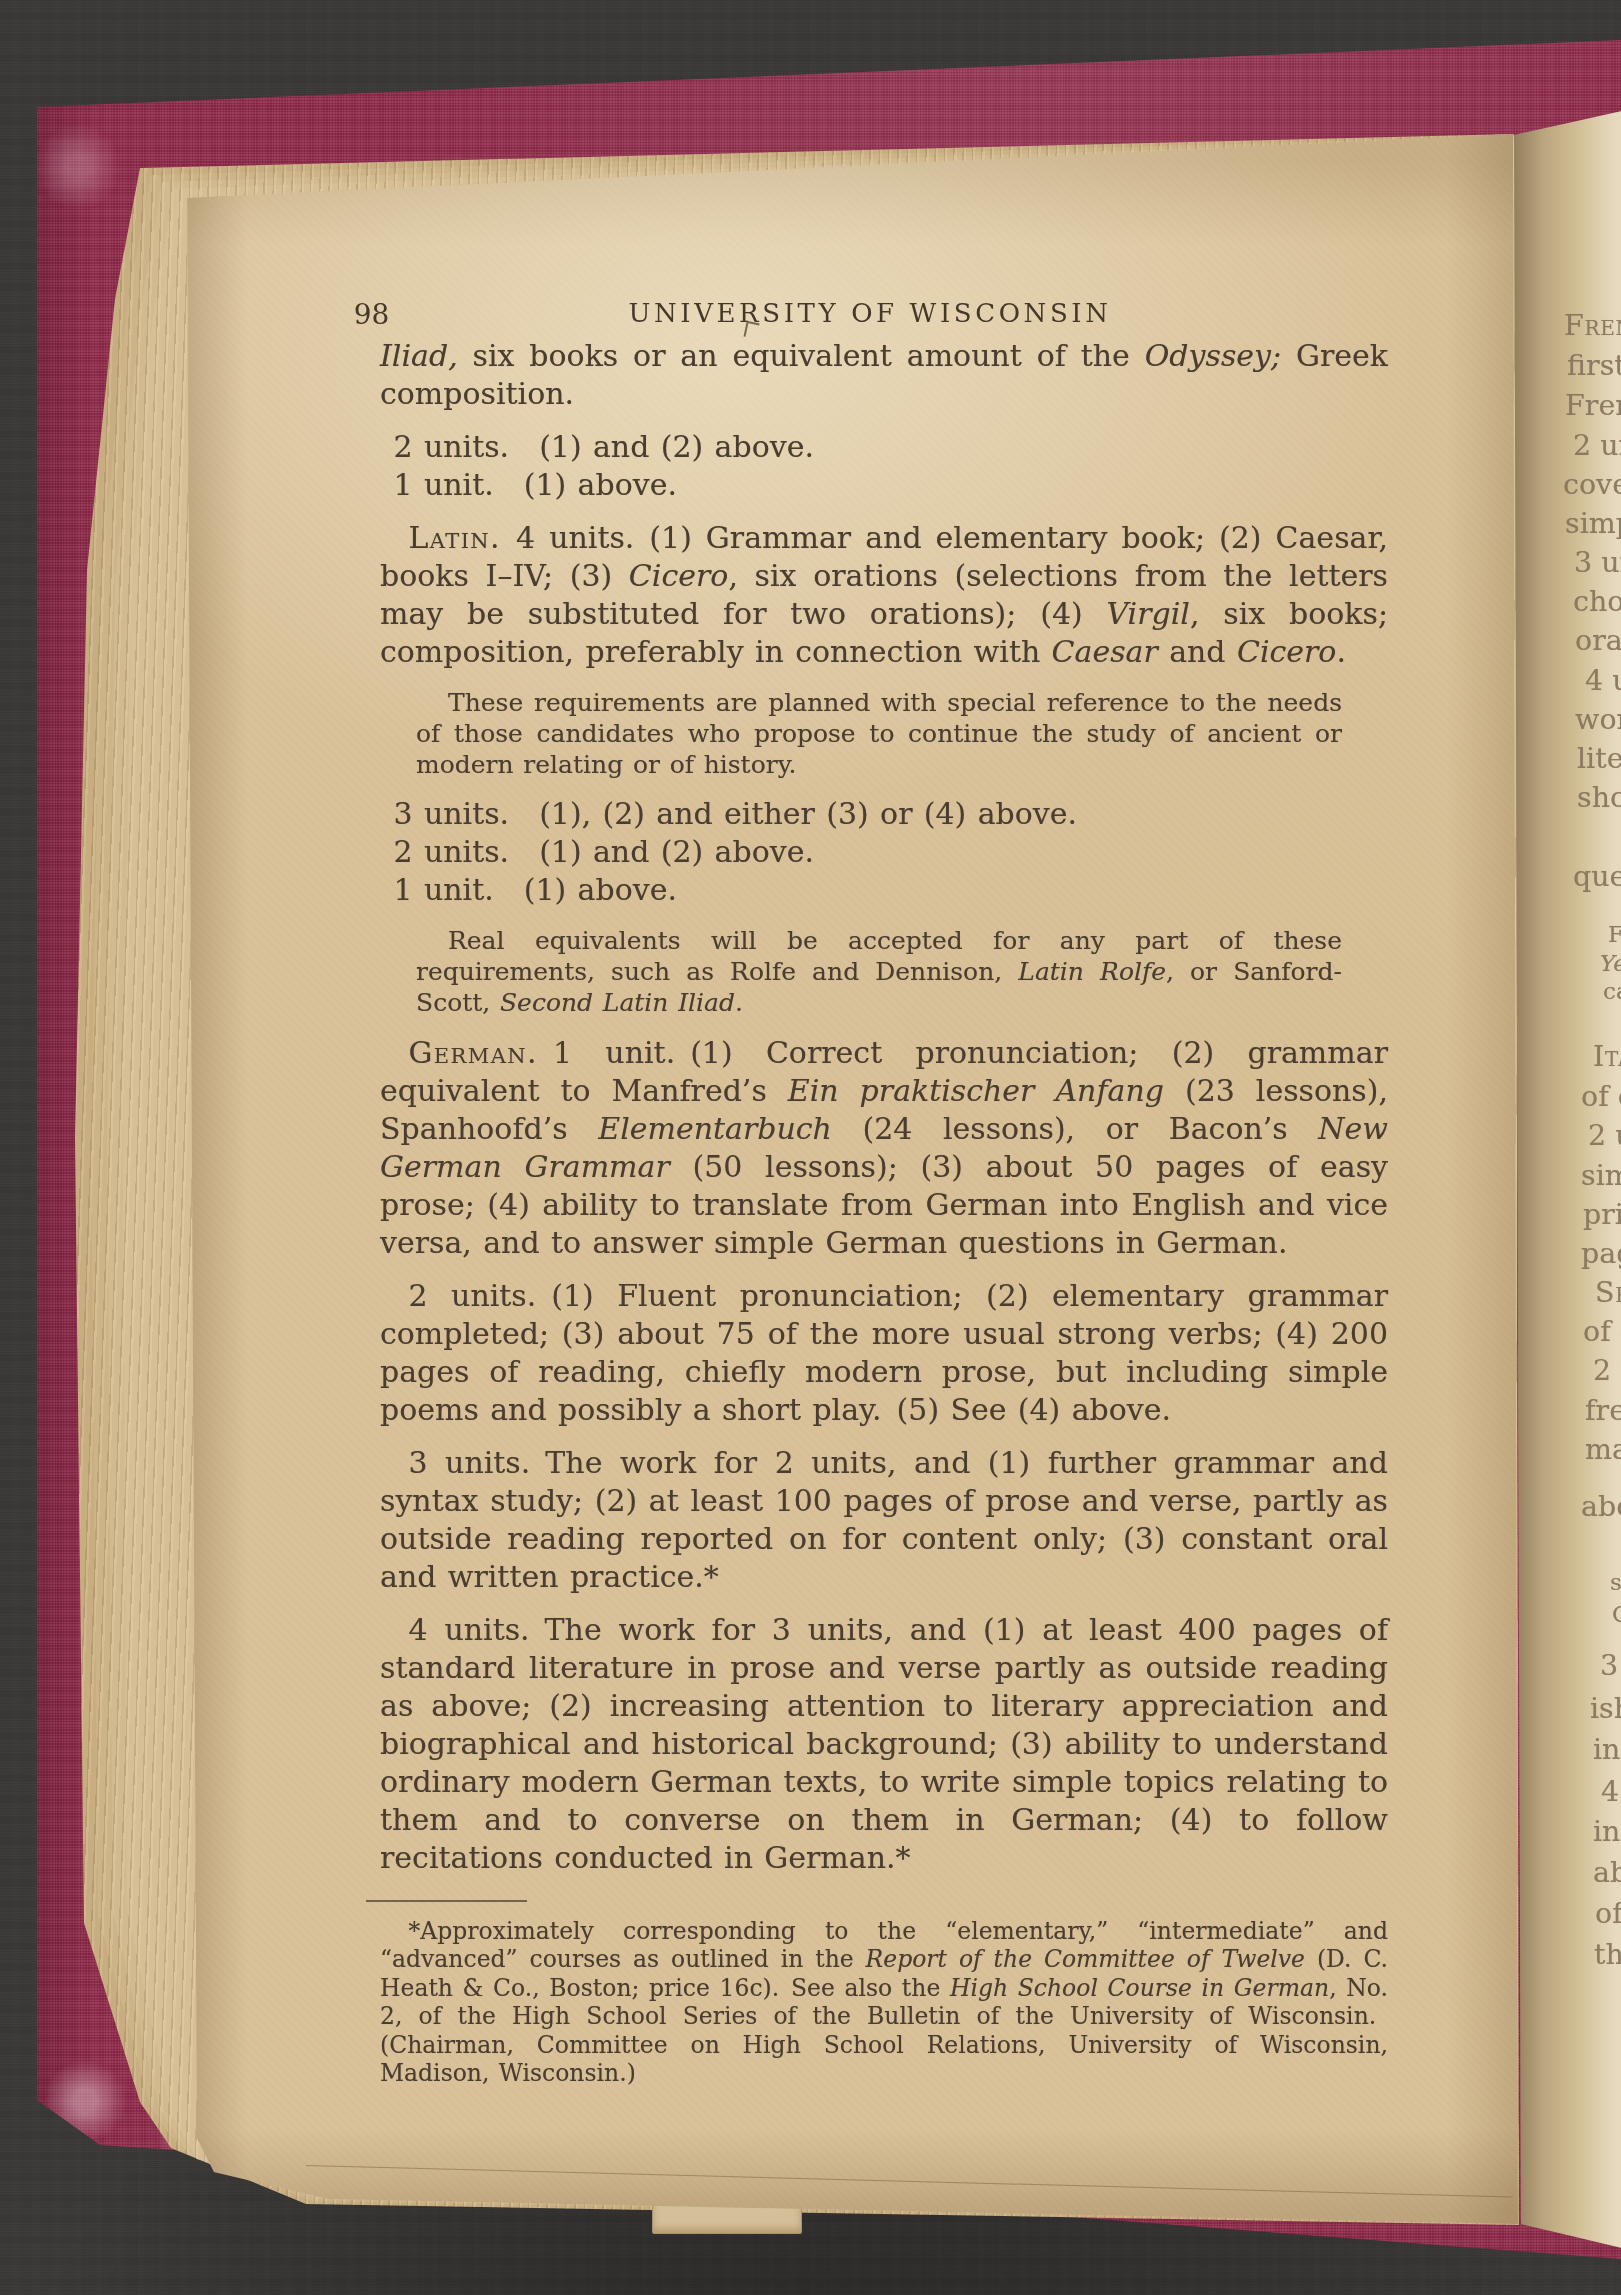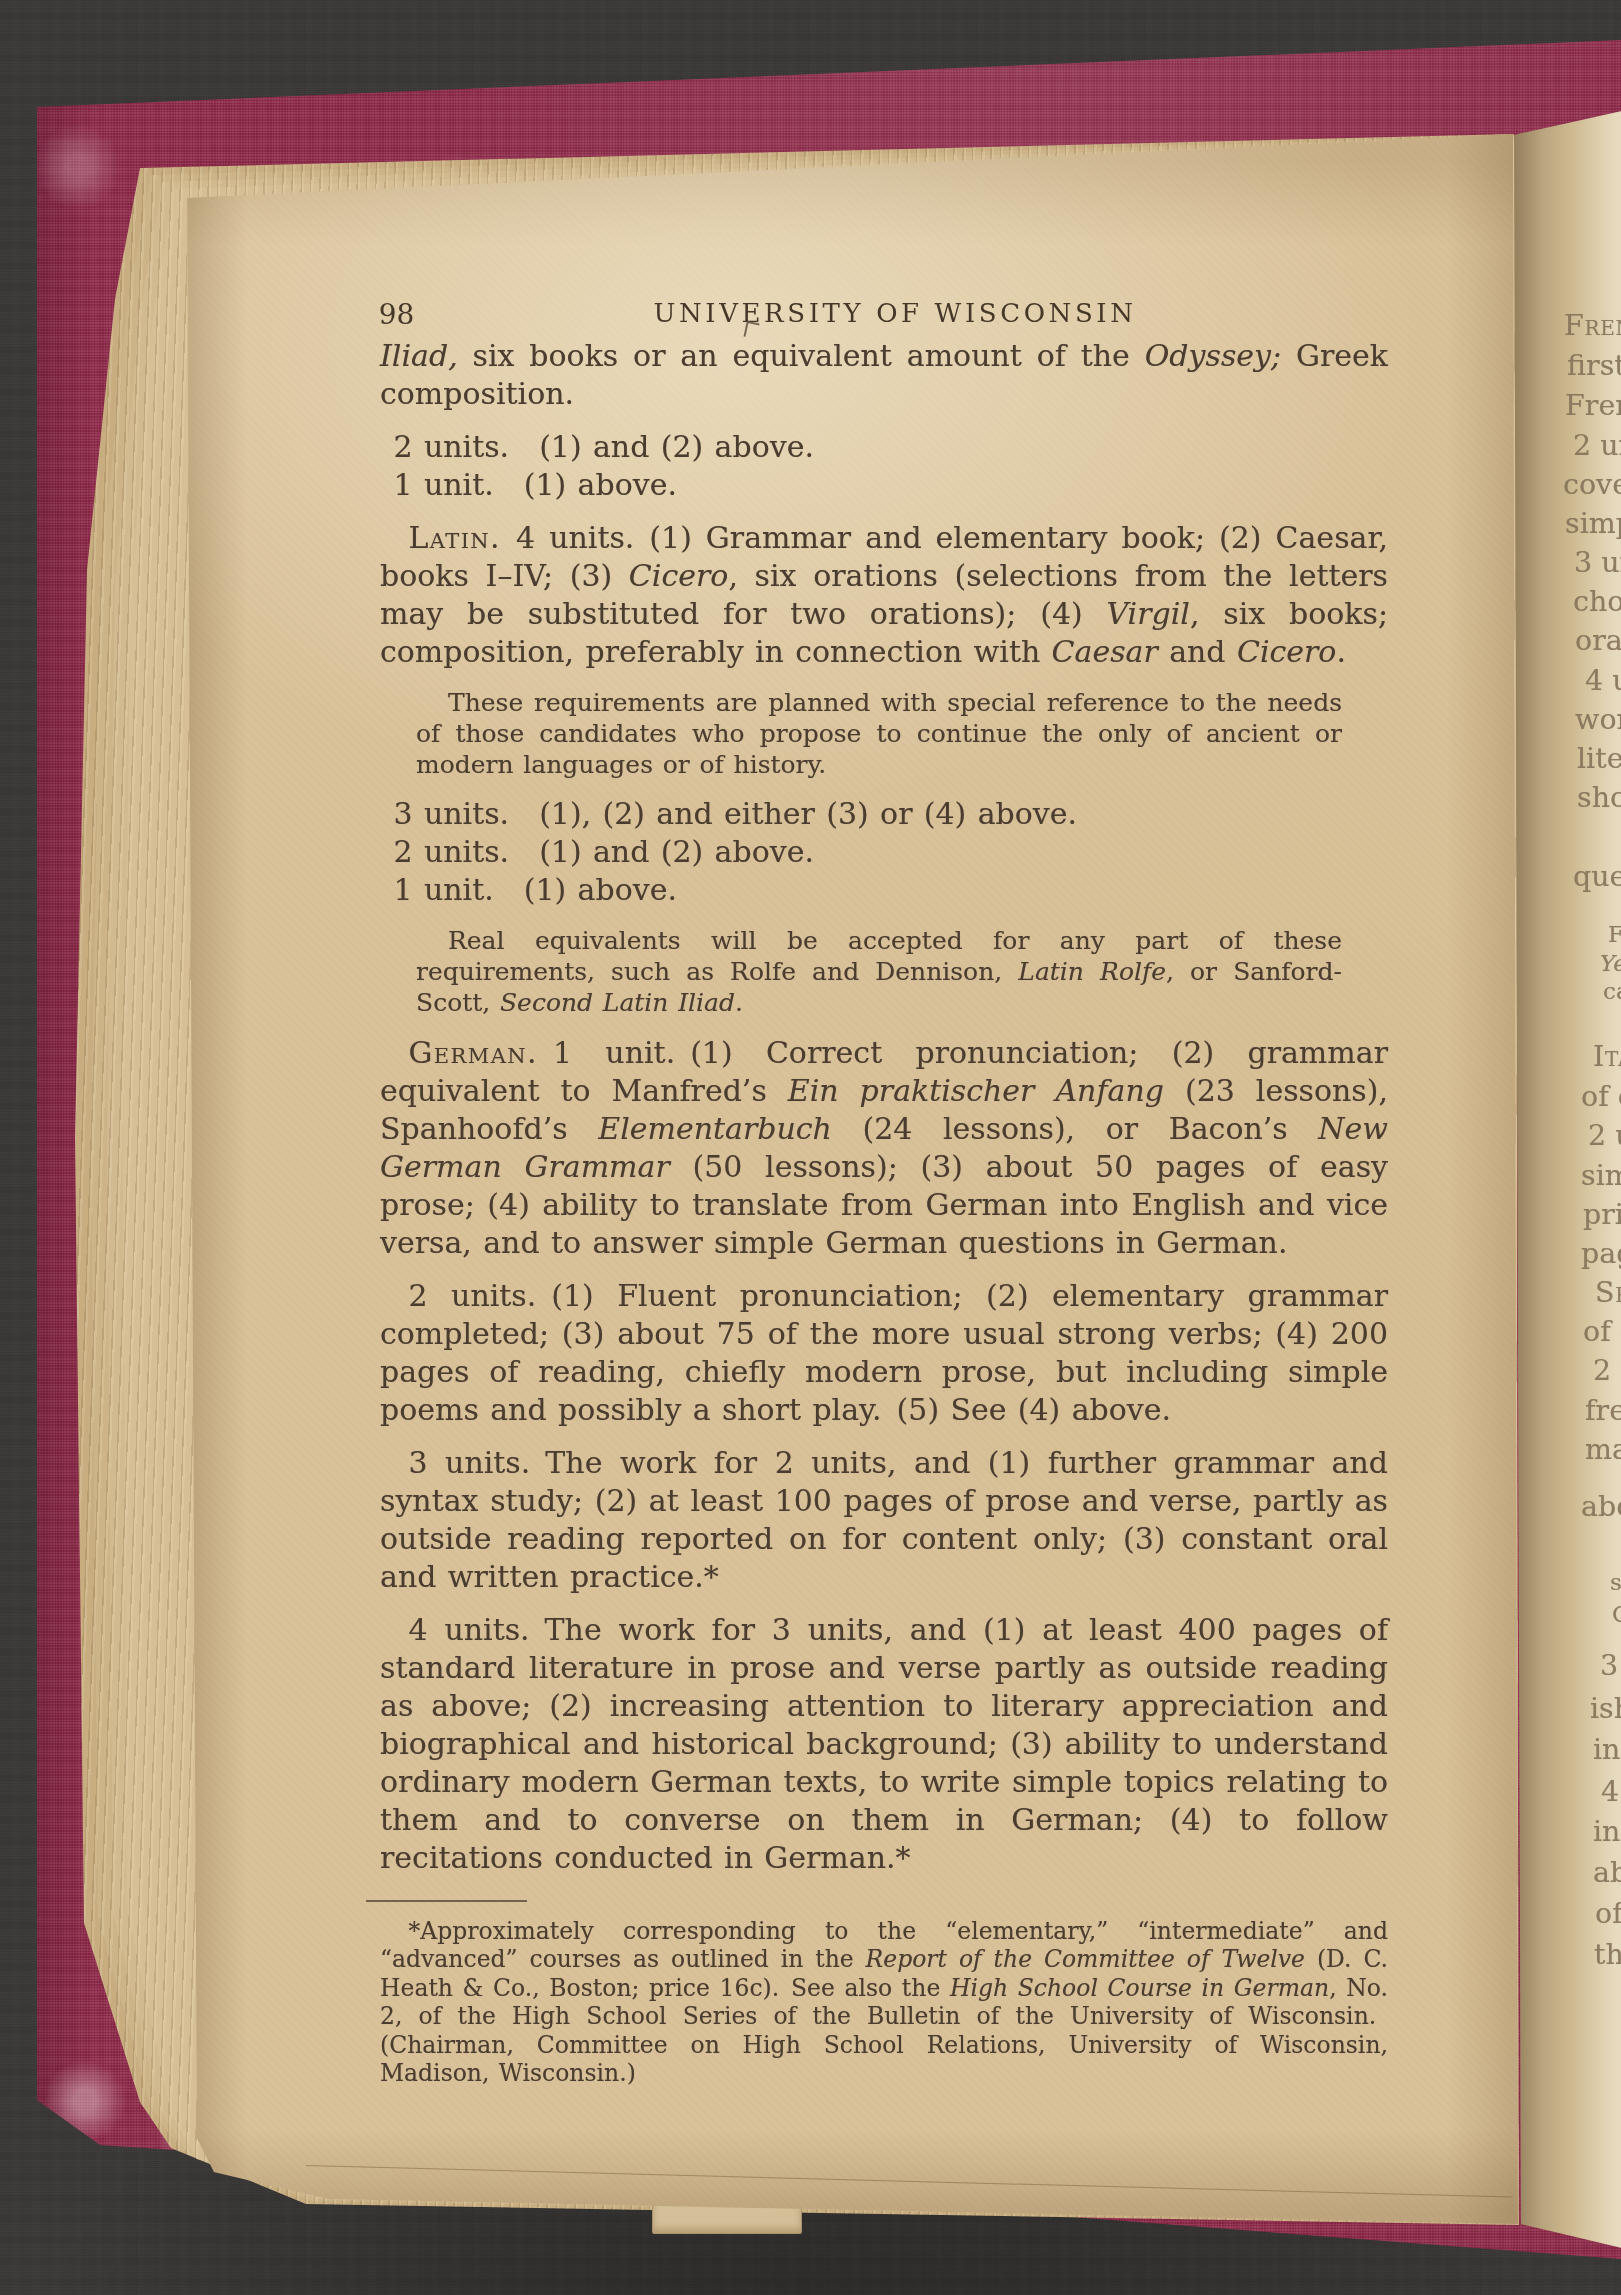--- a/index.html
+++ b/index.html
@@ -54,21 +54,21 @@
     background-image:
       radial-gradient(1068px 712px at 45% 15%, rgba(255,248,228,.45), rgba(255,248,228,0) 65%),
       radial-gradient(926px 1211px at 84% 58%, rgba(198,168,118,.16), rgba(198,168,118,0) 70%),
       linear-gradient(90deg, rgba(0,0,0,0) 0 182px, rgba(120,90,50,.30) 189px, rgba(120,90,50,0) 248px),
       linear-gradient(90deg, rgba(0,0,0,0) 1446px, rgba(120,90,50,.24) 1513px),
       linear-gradient(180deg, rgba(150,120,80,.26) 162px, rgba(150,120,80,0) 246px),
       linear-gradient(0deg, rgba(120,90,50,.28) 82px, rgba(120,90,50,0) 167px),
       repeating-linear-gradient(45deg, rgba(120,90,50,.026) 0 2.1px, rgba(0,0,0,0) 2.1px 6.4px);
     clip-path:polygon(187px 198px, 1513px 134px, 1518px 2224px, 328px 2199px, 214px 2172px, 197px 2138px);}
 
-  #running-head{position:absolute;left:376px;top:295px;width:1038px;height:37px;color:#453829;}
+  #running-head{position:absolute;left:351px;top:295px;width:1038px;height:37px;color:#453829;}
   #page-number{position:absolute;left:2.8px;top:2.8px;font-size:28px;}
   #head-title{position:absolute;left:0;right:0;top:2.8px;text-align:center;font-size:26px;letter-spacing:3.6px;}
 
   #text-column{position:absolute;left:365px;top:322px;width:1038px;color:#4a3d30;
     text-shadow:0 0 0.7px rgba(74,61,48,.40);word-spacing:1.8px;}
   p.body{margin:15px;font-size:30px;line-height:38px;text-align:justify;text-indent:28.5px;}
   p.body.first{text-indent:0;}
   p.unit{margin:0;font-size:30px;line-height:38px;text-indent:28.5px;text-align:left;}
   p.note{font-size:25px;line-height:31px;margin:15.7px 61px 15.7px 51px;text-align:justify;text-indent:32px;}
   .sc{font-variant:small-caps;letter-spacing:1.4px;}
@@ -148,21 +148,21 @@
       <span id="head-title">UNIVERSITY OF WISCONSIN</span>
     </div>
 
     <div id="curl-mark"></div>
 
     <div id="text-column">
       <p class="body first"><span class="it">Iliad,</span><span> six books or an equivalent amount of the </span><span class="it">Odyssey;</span><span> Greek composition.</span></p>
       <p class="unit"><span>2 units. (1) and (2) above.</span></p>
       <p class="unit"><span>1 unit. (1) above.</span></p>
       <p class="body"><span class="sc">Latin.</span><span> 4 units. (1) Grammar and elementary book; (2) Caesar, books I–IV; (3) </span><span class="it">Cicero</span><span>, six orations (selections from the letters may be substituted for two orations); (4) </span><span class="it">Virgil</span><span>, six books; composition, preferably in connection with </span><span class="it">Caesar</span><span> and </span><span class="it">Cicero</span><span>.</span></p>
-      <p class="note"><span>These requirements are planned with special reference to the needs of those candidates who propose to continue the only of ancient or modern languages or of history.</span></p>
+      <p class="note"><span>These requirements are planned with special reference to the needs of those candidates who propose to continue the study of ancient or modern relating or of history.</span></p>
       <p class="unit"><span>3 units. (1), (2) and either (3) or (4) above.</span></p>
       <p class="unit"><span>2 units. (1) and (2) above.</span></p>
       <p class="unit"><span>1 unit. (1) above.</span></p>
       <p class="note"><span>Real equivalents will be accepted for any part of these requirements, such as Rolfe and Dennison, </span><span class="it">Latin Rolfe</span><span>, or Sanford-Scott, </span><span class="it">Second Latin Iliad</span><span>.</span></p>
       <p class="body"><span class="sc">German.</span><span> 1 unit. (1) Correct pronunciation; (2) grammar equivalent to Manfred’s </span><span class="it">Ein praktischer Anfang</span><span> (23 lessons), Spanhoofd’s </span><span class="it">Elementarbuch</span><span> (24 lessons), or Bacon’s </span><span class="it">New German Grammar</span><span> (50 lessons); (3) about 50 pages of easy prose; (4) ability to translate from German into English and vice versa, and to answer simple German questions in German.</span></p>
       <p class="body"><span>2 units. (1) Fluent pronunciation; (2) elementary grammar completed; (3) about 75 of the more usual strong verbs; (4) 200 pages of reading, chiefly modern prose, but including simple poems and possibly a short play. (5) See (4) above.</span></p>
       <p class="body"><span>3 units. The work for 2 units, and (1) further grammar and syntax study; (2) at least 100 pages of prose and verse, partly as outside reading reported on for content only; (3) constant oral and written practice.*</span></p>
       <p class="body"><span>4 units. The work for 3 units, and (1) at least 400 pages of standard literature in prose and verse partly as outside reading as above; (2) increasing attention to literary appreciation and biographical and historical background; (3) ability to understand ordinary modern German texts, to write simple topics relating to them and to converse on them in German; (4) to follow recitations conducted in German.*</span></p>
       <div id="footnote-rule"></div>
       <p class="footnote"><span>*Approximately corresponding to the “elementary,” “intermediate” and “advanced” courses as outlined in the </span><span class="it">Report of the Committee of Twelve</span><span> (D. C. Heath &amp; Co., Boston; price 16c). See also the </span><span class="it">High School Course in German</span><span>, No. 2, of the High School Series of the Bulletin of the University of Wisconsin. (Chairman, Committee on High School Relations, University of Wisconsin, Madison, Wisconsin.)</span></p>

